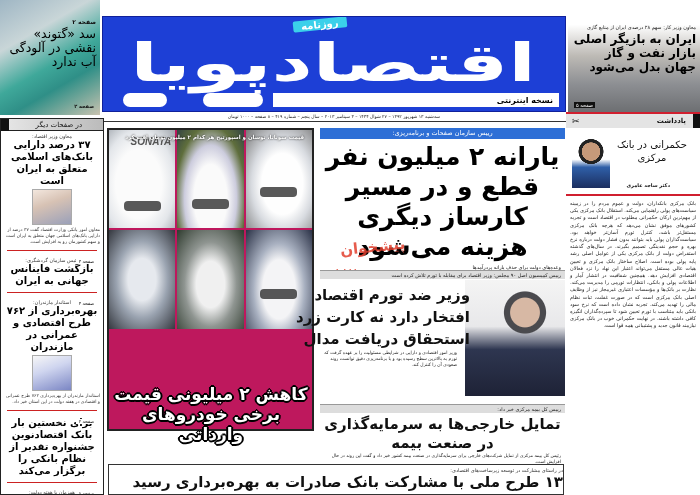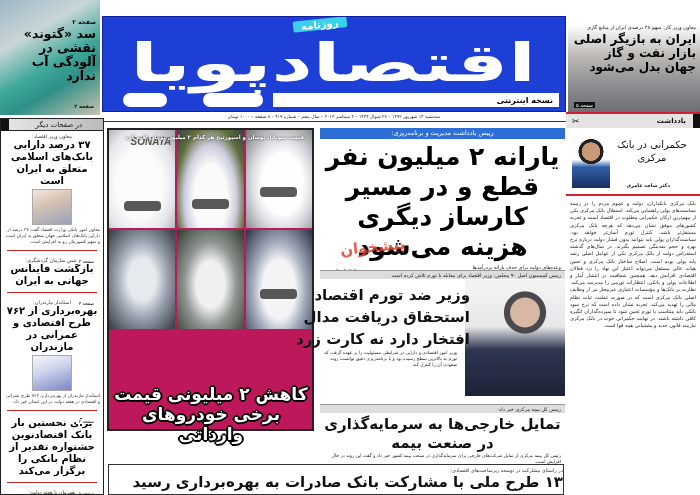--- a/index.html
+++ b/index.html
@@ -4,21 +4,21 @@
 <style>
   * { box-sizing: border-box; margin: 0; padding: 0; }
   html, body { width: 700px; height: 495px; overflow: hidden; background: #fff; }
   body { position: relative; font-family: "DejaVu Sans", sans-serif; color: #111; direction: rtl; }
   .abs { position: absolute; }
 
   
   #teaser-left { left: 0; top: 0; width: 100px; height: 115px;
     background: linear-gradient(150deg, #9fb6c4 0%, #c9d6d8 30%, #3fa89a 55%, #2f8f87 70%, #c9c3b0 100%); overflow: hidden; }
   #teaser-left .kicker { position: absolute; top: 18px; right: 4px; font-size: 6px; font-weight: bold; color: #111; }
-  #teaser-left .title { position: absolute; top: 27px; right: 4px; width: 92px; font-size: 12.5px; line-height: 14px; font-weight: bold; color: #000; text-align: right; }
+  #teaser-left .title { position: absolute; top: 27px; right: 4px; width: 92px; font-size: 12.5px; line-height: 14px; font-weight: normal; color: #000; text-align: right; }
   #teaser-left .pg { position: absolute; bottom: 6px; right: 6px; font-size: 5px; font-weight: bold; }
 
   
   #masthead { left: 102px; top: 16px; width: 464px; height: 96px; background: #1d3fd6; border: 1px solid #10209a; overflow: hidden; }
   #masthead .logo { position: absolute; left: 10px; top: 16px; width: 440px; text-align: center; font-family: "DejaVu Sans", sans-serif;
      font-size: 52px; font-weight: bold; color: #fff; letter-spacing: 1px; line-height: 60px; transform: scaleX(1.55); transform-origin: center; }
   #masthead .tag { position: absolute; left: 190px; top: 2px; background: #3ad0ea; color: #fff; font-size: 10px; font-weight: bold; padding: 0 8px; transform: rotate(-6deg); border-radius: 2px; }
   #masthead .dots1 { position: absolute; left: 20px; top: 76px; width: 44px; height: 14px; background: #fff; border-radius: 7px; }
   #masthead .dots2 { position: absolute; left: 100px; top: 76px; width: 60px; height: 14px; background: #fff; border-radius: 7px; }
   #masthead .url-bar { position: absolute; left: 170px; top: 76px; width: 286px; height: 14px; background: #fff; display: flex; justify-content: space-between; align-items: center; padding: 0 6px; }
@@ -176,34 +176,34 @@
   <div class="car c3">
       <div class="grille" style="top:60%"></div>
     </div>
   <div class="car c6"></div>
   <div class="car c5"></div>
   <div class="caption">قیمت سوناتا، توسان و اسپورتیج هر کدام ۲ میلیون تومان افت کرد</div>
 </div>
 <div id="cars-headline" class="abs">کاهش ۲ میلیونی قیمت برخی خودروهای وارداتی</div>
 
 <div id="story1" class="abs">
-  <div class="blue-kicker">رییس یادداشت مدیریت و برنامه‌ریزی:</div>
+  <div class="blue-kicker">رییس سازمان صفحات و برنامه‌ریزی:</div>
   <div class="headline">یارانه ۲ میلیون نفر قطع و در مسیر کارساز دیگری هزینه می‌شود</div>
   <div class="sub">وعده‌های دولت برای حذف یارانه پردرآمدها</div>
 </div>
 <div id="watermark" class="abs">پیشخوان</div>
 <div id="watermark-url" class="abs">Pishkhaan.net</div>
 
 <div id="story2" class="abs" style="height:132px">
   <div class="gray-kicker">رییس کمیسیون اصل ۹۰ مجلس: وزیر اقتصاد برای مقابله با تورم تلاش کرده است</div>
   <div class="photo"></div>
   <div class="headline">
     <div>وزیر ضد تورم اقتصاد</div>
+    <div>افتخار دارد نه کارت زرد</div>
     <div>استحقاق دریافت مدال</div>
-    <div>افتخار دارد نه کارت زرد</div>
   </div>
   <div class="body">وزیر امور اقتصادی و دارایی در شرایطی مسئولیت را بر عهده گرفت که تورم به بالاترین سطح رسیده بود و با برنامه‌ریزی دقیق توانست روند صعودی آن را کنترل کند.</div>
 </div>
 
 <div id="story3" class="abs">
   <div class="gray-kicker">رییس کل بیمه مرکزی خبر داد:</div>
   <div class="headline">تمایل خارجی‌ها به سرمایه‌گذاری در صنعت بیمه</div>
   <div class="body">رئیس کل بیمه مرکزی از تمایل شرکت‌های خارجی برای سرمایه‌گذاری در صنعت بیمه کشور خبر داد و گفت این روند در حال افزایش است.</div>
 </div>
 

